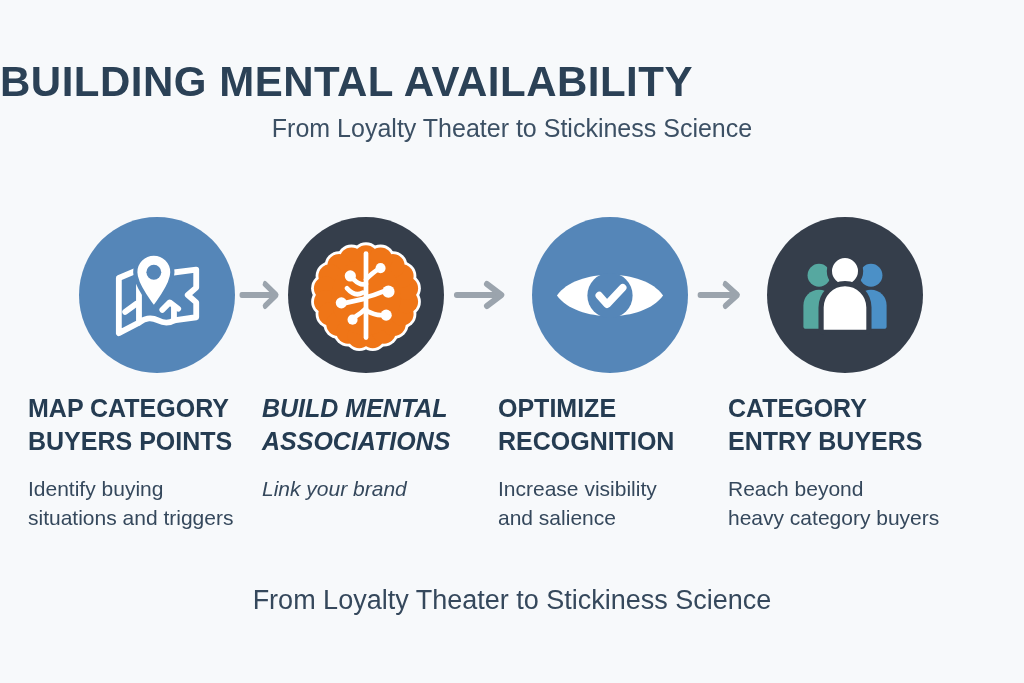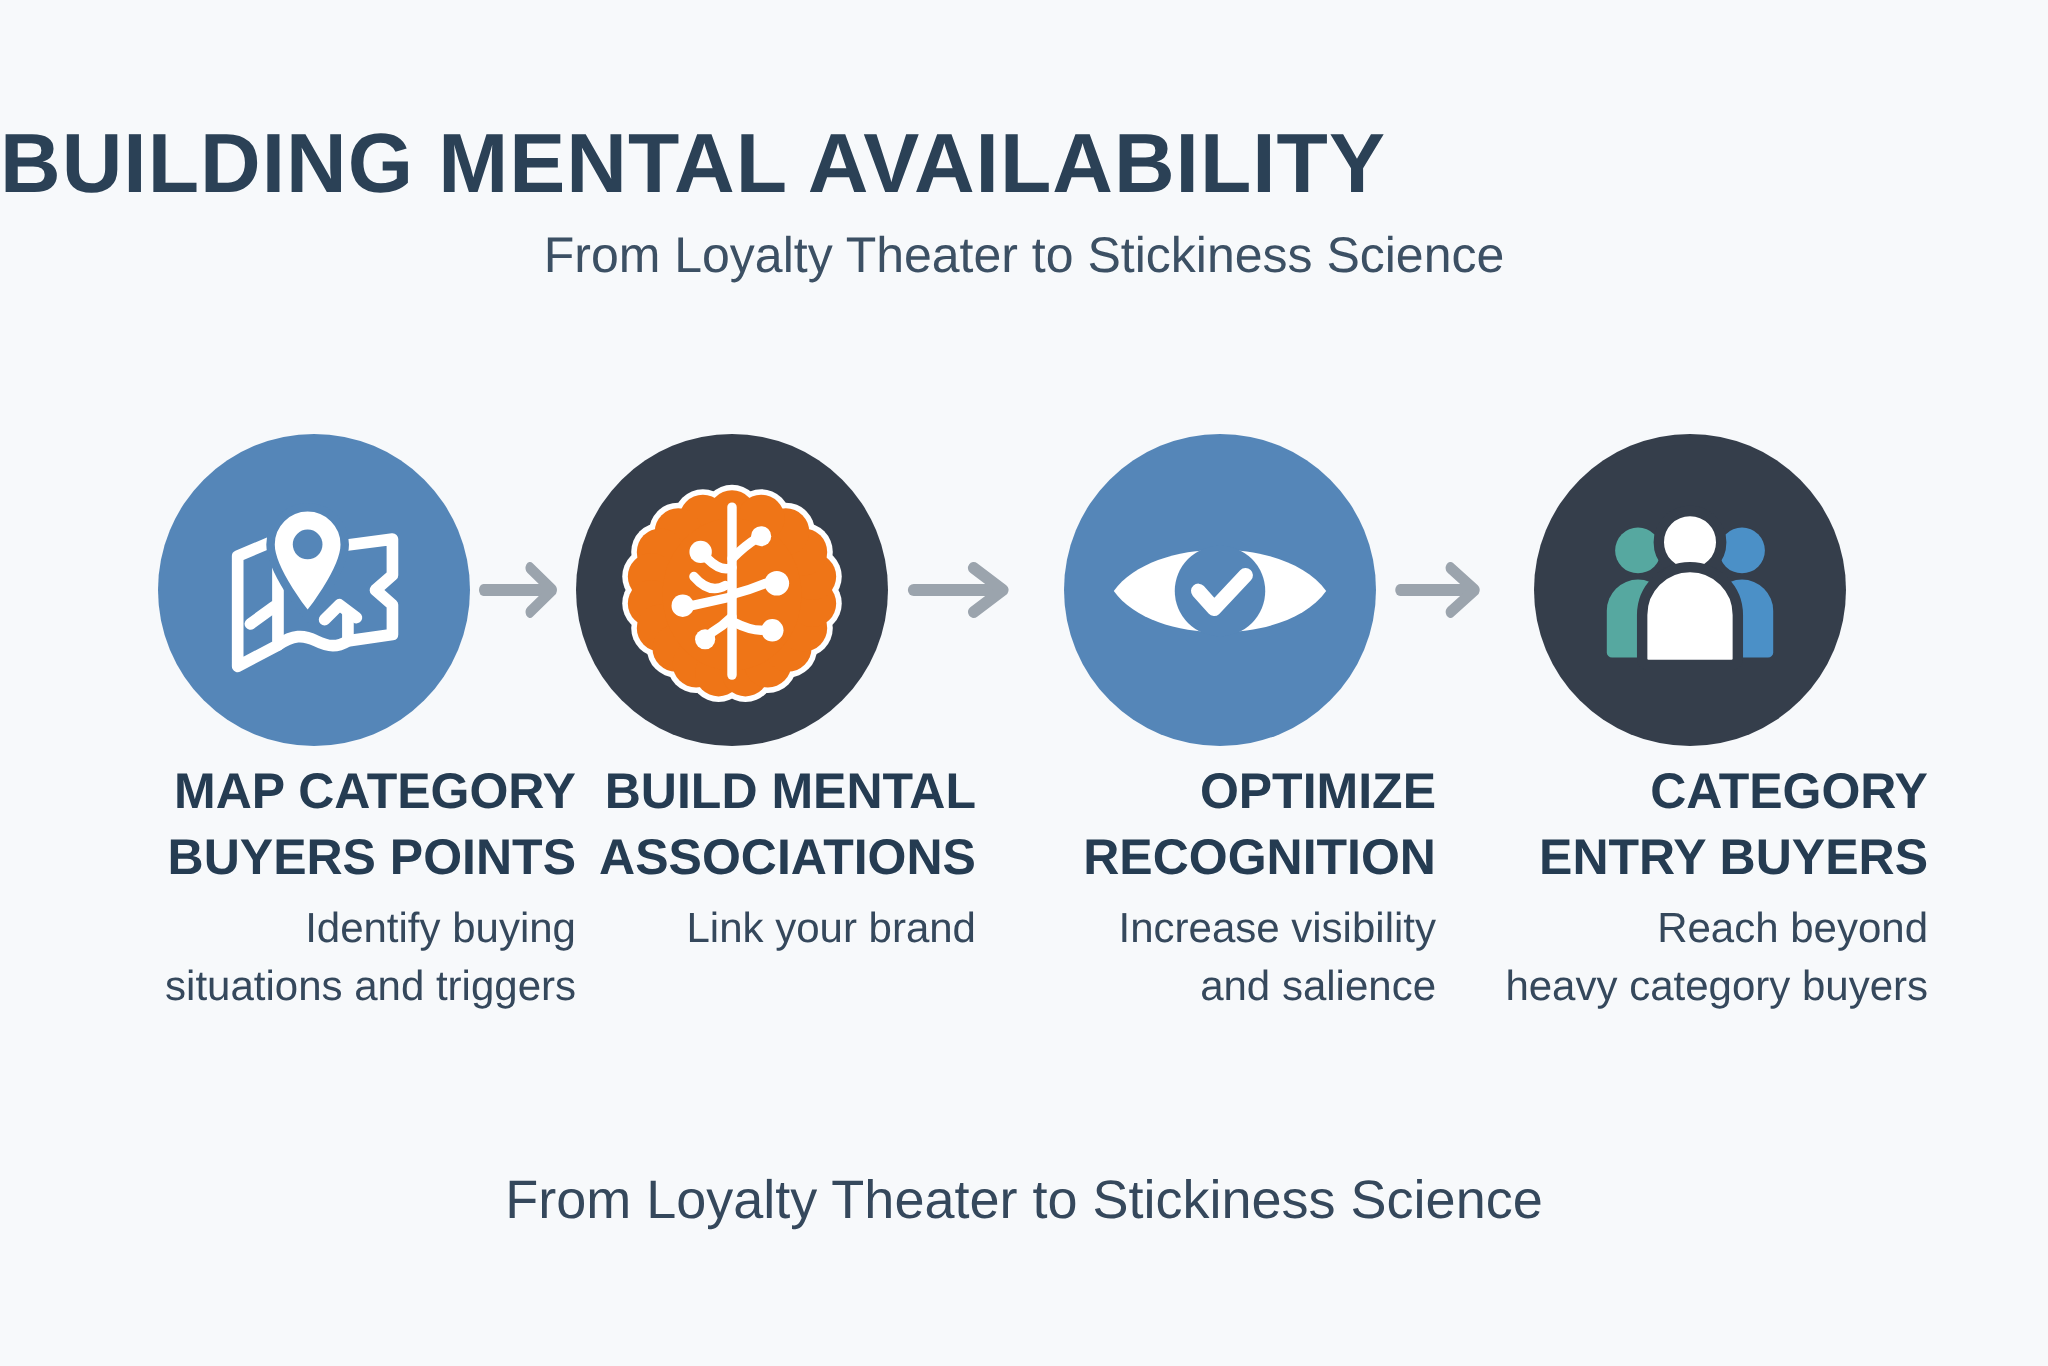--- a/index.html
+++ b/index.html
@@ -56,36 +56,36 @@
   .arrow {
     position: absolute;
     top: 279px;
     height: 32px;
   }
   .a1 { left: 238px; width: 48px; }
   .a2 { left: 452px; width: 62px; }
   .a3 { left: 696px; width: 52px; }
   .step-col {
     position: absolute;
-    top: 380px;
-    text-align: right;
+    top: 392px;
+    text-align: left;
   }
   .col1 { left: 28px;  width: 260px; }
-  .col2 { left: 262px; width: 226px; }
+  .col2 { left: 262px; width: 226px; font-style: italic; }
   .col3 { left: 498px; width: 220px; }
   .col4 { left: 728px; width: 236px; }
   .step-title {
     font-size: 25px;
     line-height: 33px;
     font-weight: 700;
     color: #253c52;
     white-space: nowrap;
   }
   .step-desc {
-    margin-top: 4px;
+    margin-top: 16px;
     font-size: 21px;
     line-height: 29px;
     font-weight: 400;
     color: #35485c;
     white-space: nowrap;
   }
   .footer-text {
     position: absolute;
     top: 585px;
     left: 0;

